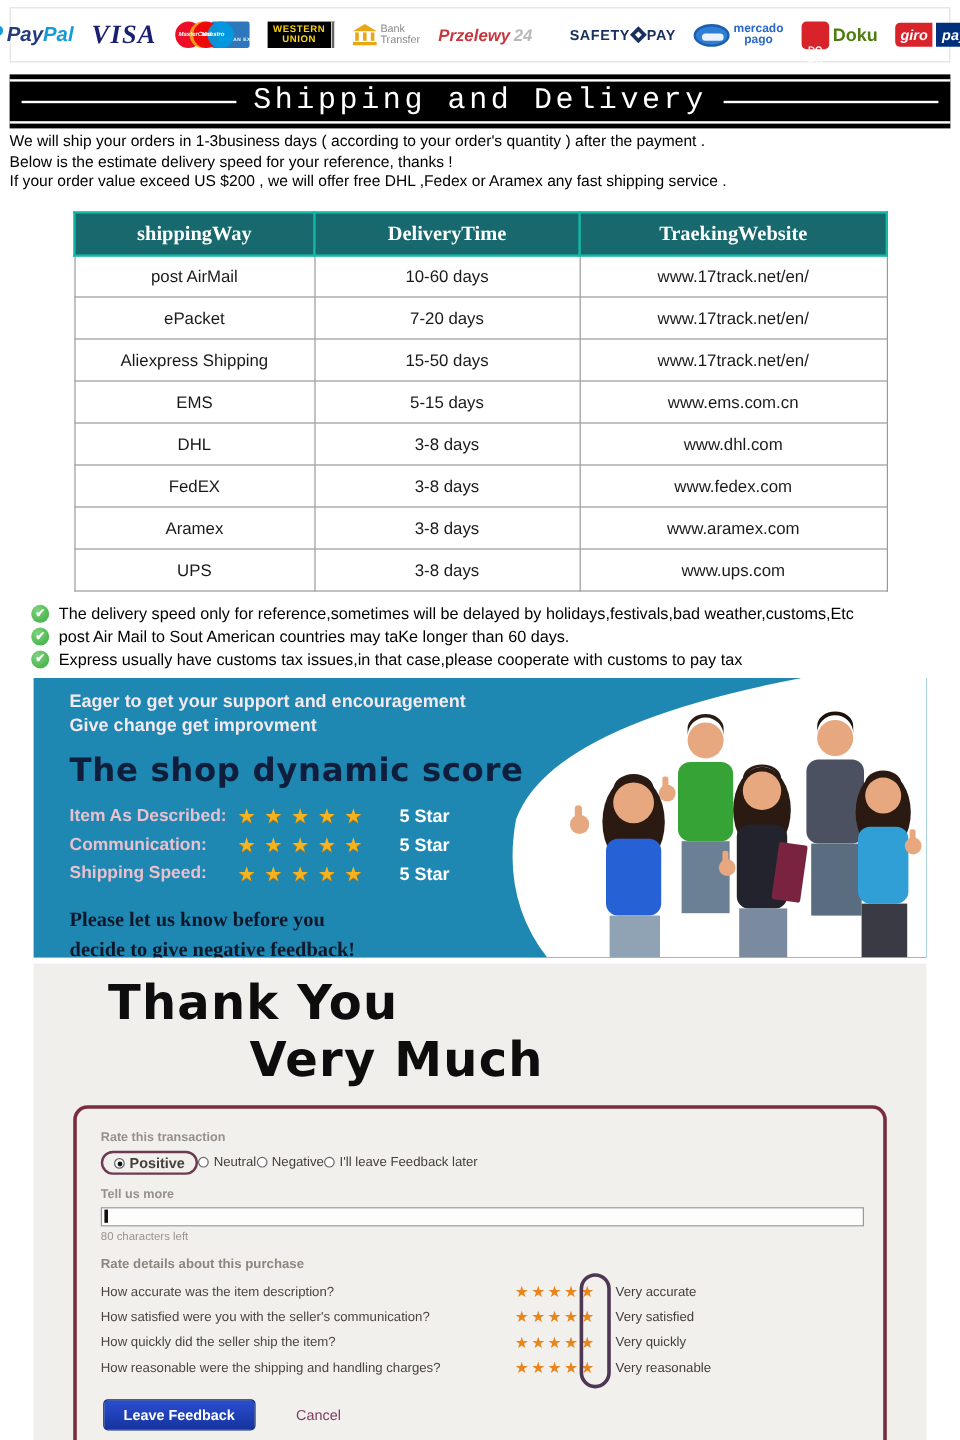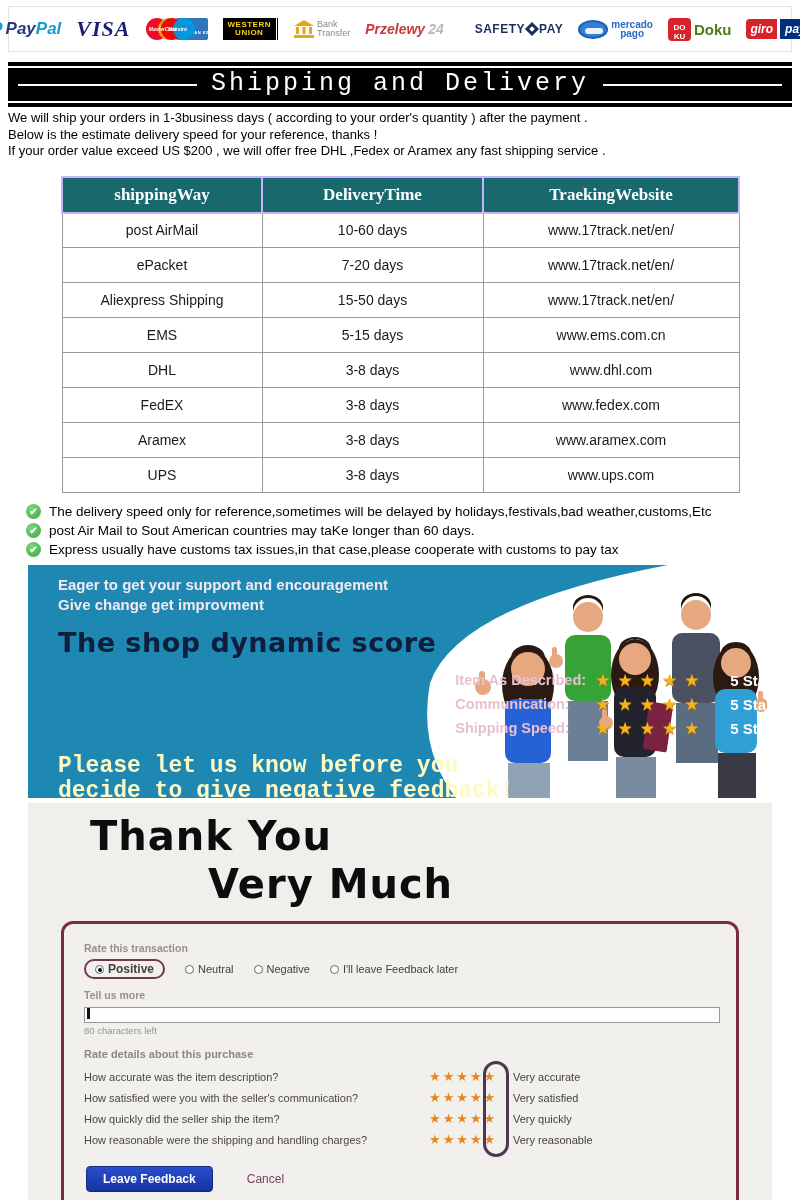--- a/index.html
+++ b/index.html
@@ -28,71 +28,71 @@
   .bank-txt { color:#8a8a8a; font-size:9px; line-height:9px; }
   .prz { font-style:italic; font-weight:bold; font-size:14px; color:#c8373e;justify-content:flex-end; }
   .prz b { color:#b9b9b9; }
   .sfp { color:#1b2f5e; font-weight:bold; font-size:12px; letter-spacing:.5px; display:flex; align-items:center; gap:2px;margin-left:16px;}
   .diamond { width:10px; height:10px; background:#1b2f5e; transform:rotate(45deg); position:relative; }
   .diamond::after{ content:""; position:absolute; left:3px; top:3px; width:4px; height:4px; background:#fff; }
   .mp-oval { width:30px; height:19px; border-radius:50%; background:#2f7fd4; border:2px solid #1c5fae; position:relative;}
   .mp-oval::after{ content:""; position:absolute; left:5px; top:6px; width:18px; height:6px; background:#eaf3ff; border-radius:3px;}
   .mp-txt { color:#2968c8; font-weight:bold; font-size:10px; line-height:9px; text-align:center;}
   .doku-box { width:23px; height:23px; background:#d8232a; border-radius:4px; color:#fff; font-weight:bold;
-    font-size:8px; line-height:9px; text-align:center; padding-top:5px; }
+    font-size:8px; line-height:9px; text-align:center; padding-top:19px; }
   .doku-txt { color:#4d7c0f; font-weight:bold; font-size:15px; }
   .giro { display:flex; font-weight:bold; font-style:italic; font-size:12px; }
   .giro .g1{ background:#d8232a; color:#fff; padding:3px 4px; border-radius:4px 0 0 4px;}
   .giro .g2{ background:#00307d; color:#fff; padding:3px 5px; border-radius:0 4px 4px 0;}
   .bank-svg { display:block; }
   
   .blackbar { margin:10px 8px 0; background:#000; padding:4px 0; }
   .blackbar .inner { border-top:2px solid #fff; border-bottom:2px solid #fff;
     display:flex; align-items:center; gap:14px; padding:0 10px; }
   .rule { flex:1; height:2px; background:#fff; }
   .bb-title { color:#fff; font-family:Liberation Mono, monospace; font-size:25px;
     letter-spacing:3px; white-space:nowrap; padding:1px 0 3px; }
   
   .intro { margin:3px 8px 0; font-size:13px; line-height:16.5px; color:#000; }
   
   table.ship { border-collapse:collapse; margin:16px 0 0 61px; width:679px; background:#fff; }
   table.ship th { background:#17696d; color:#fff; font-family:"Liberation Serif", serif;
-    font-weight:bold; font-size:17px; height:36px; border:2px solid #c4b5fd; }
+    font-weight:bold; font-size:17px; height:36px; border:2px solid #14b8a6; }
   table.ship td { border:1px solid #9a9a9a; height:35px; text-align:center; font-size:14px; color:#1a1a1a; }
   table.ship { border:1px solid #8a8a8a; }
   td.url { font-size:13px; }
   
   .notes { margin:9px 0 0 26px; }
   .note { display:flex; align-items:flex-start; gap:8px; font-size:13.5px; line-height:19px; color:#000; }
   .check { flex:0 0 15px; width:15px; height:15px; margin-top:2px; border-radius:50%;
     background:radial-gradient(circle at 35% 30%, #7fd47f, #3aa83e); color:#fff; font-size:10px;
     line-height:15px; text-align:center; font-weight:bold; }
   
   .scorebanner { position:relative; margin:6px 0 0 28px; width:744px; height:233px;
     background:#1e87b2; overflow:hidden; }
   .scorebanner svg { position:absolute; right:0; top:0; height:100%; }
   .sb-text { position:relative; z-index:2; padding:10px 0 0 30px; }
   .sb-line { color:#f3e9ee; font-size:15px; font-weight:bold; line-height:20px; }
   .sb-title { color:#0e1e3c; font-family:"DejaVu Sans", sans-serif; font-weight:bold;
     font-size:27px; margin:12px 0 10px; letter-spacing:.5px; }
-  .rating-row { display:flex; align-items:center; height:24px;justify-content:flex-end; }
+  .rating-row { display:flex; align-items:center; height:24px; }
   .rating-label { width:140px; color:#e9c0cd; font-weight:bold; font-size:14.5px; }
   .rating-stars { color:#f5b31f; font-size:17px; letter-spacing:7px; text-shadow:0 1px 0 #b9770e; width:135px; }
   .rating-value { color:#fff; font-size:15px; font-weight:bold; }
-  .sb-footer { margin-top:14px; color:#fef9c3; font-family:Liberation Mono, monospace;
-    font-weight:bold; font-size:23px; line-height:25px; }
+  .sb-footer { margin-top:14px; color:#0f172a; font-family:Liberation Serif, serif;
+    font-weight:bold; font-size:17px; line-height:25px; }
   
   .thanks { margin:5px 0 0 28px; width:744px; background:#f0efec; padding:10px 0 14px; }
   .ty1, .ty2 { font-family:"DejaVu Sans", sans-serif; font-weight:bold; color:#0d0d0d; font-size:40px; letter-spacing:1px; }
   .ty1 { margin-left:62px; } .ty2 { margin-left:180px; margin-top:2px; }
   
   .form { margin:14px auto 0; width:678px; border:3px solid #7b2d3d; border-radius:12px;
     background:#f1f0ed; padding:18px 20px 10px; position:relative; }
   .flabel { color:#98908a; font-size:10.5px; font-weight:bold; }
-  .radios { display:flex; align-items:center; gap:20px; margin:5px 0 10px; }
+  .radios { display:flex; align-items:center; margin:5px 0 10px; }
   .radio { display:inline-block; width:9px; height:9px; border:1px solid #666; border-radius:50%;
     background:#fff; margin-right:4px; vertical-align:-1px; position:relative; }
   .radio.sel::after { content:""; position:absolute; left:2px; top:2px; width:4px; height:4px;
     border-radius:50%; background:#111; }
   .opt { font-size:11px; color:#44403a; }
   .opt.sel-oval { border:2px solid #6e3a52; border-radius:14px; padding:1px 9px; font-weight:bold; font-size:12px; }
   .tellwrap { position:relative; margin-top:4px; }
   .tellwrap input { width:636px; height:16px; border:1px solid #999; background:#fdfdfc; }
   .caret { position:absolute; left:3px; top:3px; width:3px; height:11px; background:#111; }
   .chars { color:#9a938b; font-size:9.5px; margin-top:2px; }

